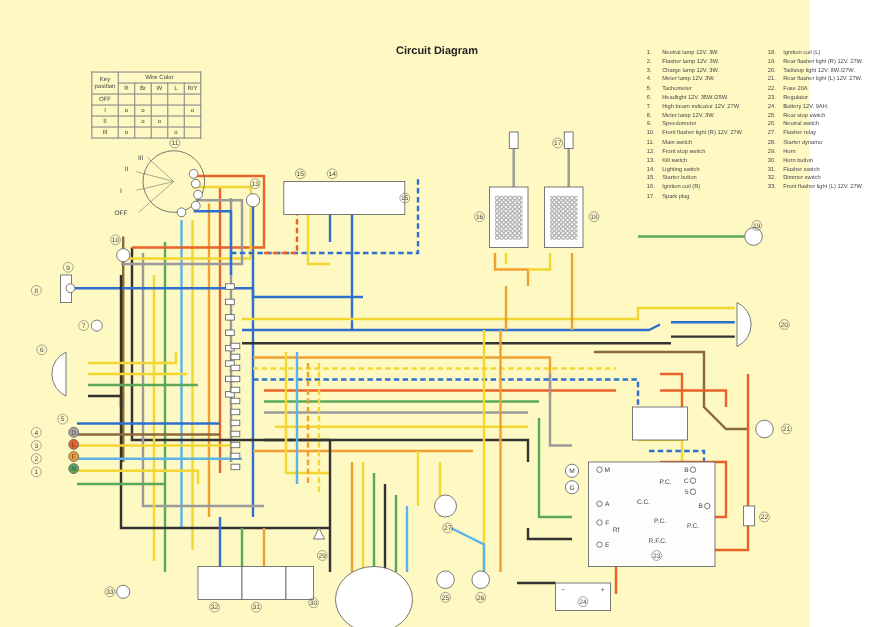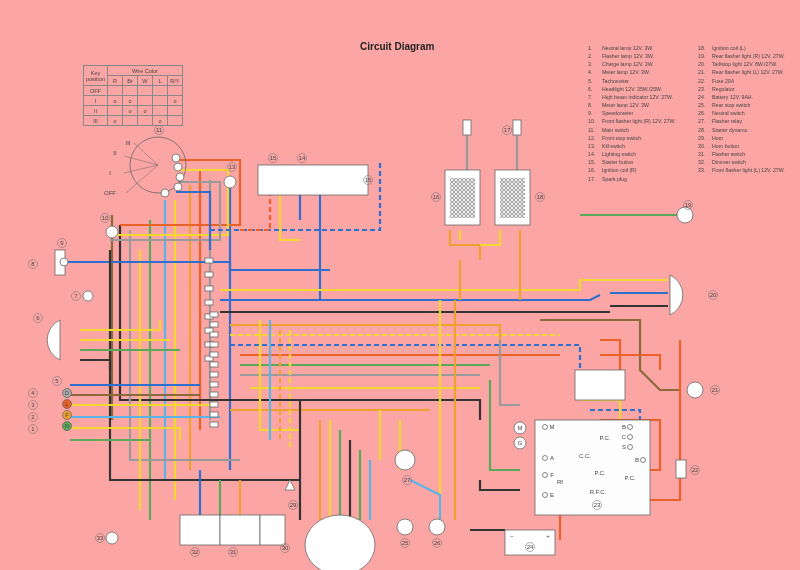--- a/index.html
+++ b/index.html
@@ -1,17 +1,17 @@
 <!DOCTYPE html>
 <html><head>
 <meta charset="utf-8">
 <style>
   html,body{margin:0;padding:0;background:#fff;}
   body{width:800px;height:570px;overflow:hidden;position:relative;font-family:"Liberation Sans",sans-serif;}
-  #stage{position:absolute;left:0;top:0;width:800px;height:570px;background:#fca5a5;}
+  #stage{position:absolute;left:0;top:0;width:736px;height:570px;background:#fef9c3;}
   .title{position:absolute;left:360px;top:41px;font-size:10px;font-weight:bold;color:#222;}
   .legend{position:absolute;left:588px;top:44px;font-size:5.2px;color:#444;line-height:8.15px;}
   .legend .col{position:absolute;top:0;width:110px;}
   .legend .row{white-space:nowrap;}
   .legend .num{display:inline-block;width:14px;}
   .keytable{position:absolute;left:83px;top:65px;border-collapse:collapse;font-size:5.5px;color:#444;}
   .keytable td{border:0.6px solid #888;height:9px;text-align:center;padding:0 2px;}
   svg{position:absolute;left:0;top:0;}
   .lbl{font-size:6px;fill:#444;font-family:"Liberation Sans",sans-serif;}
 </style>

